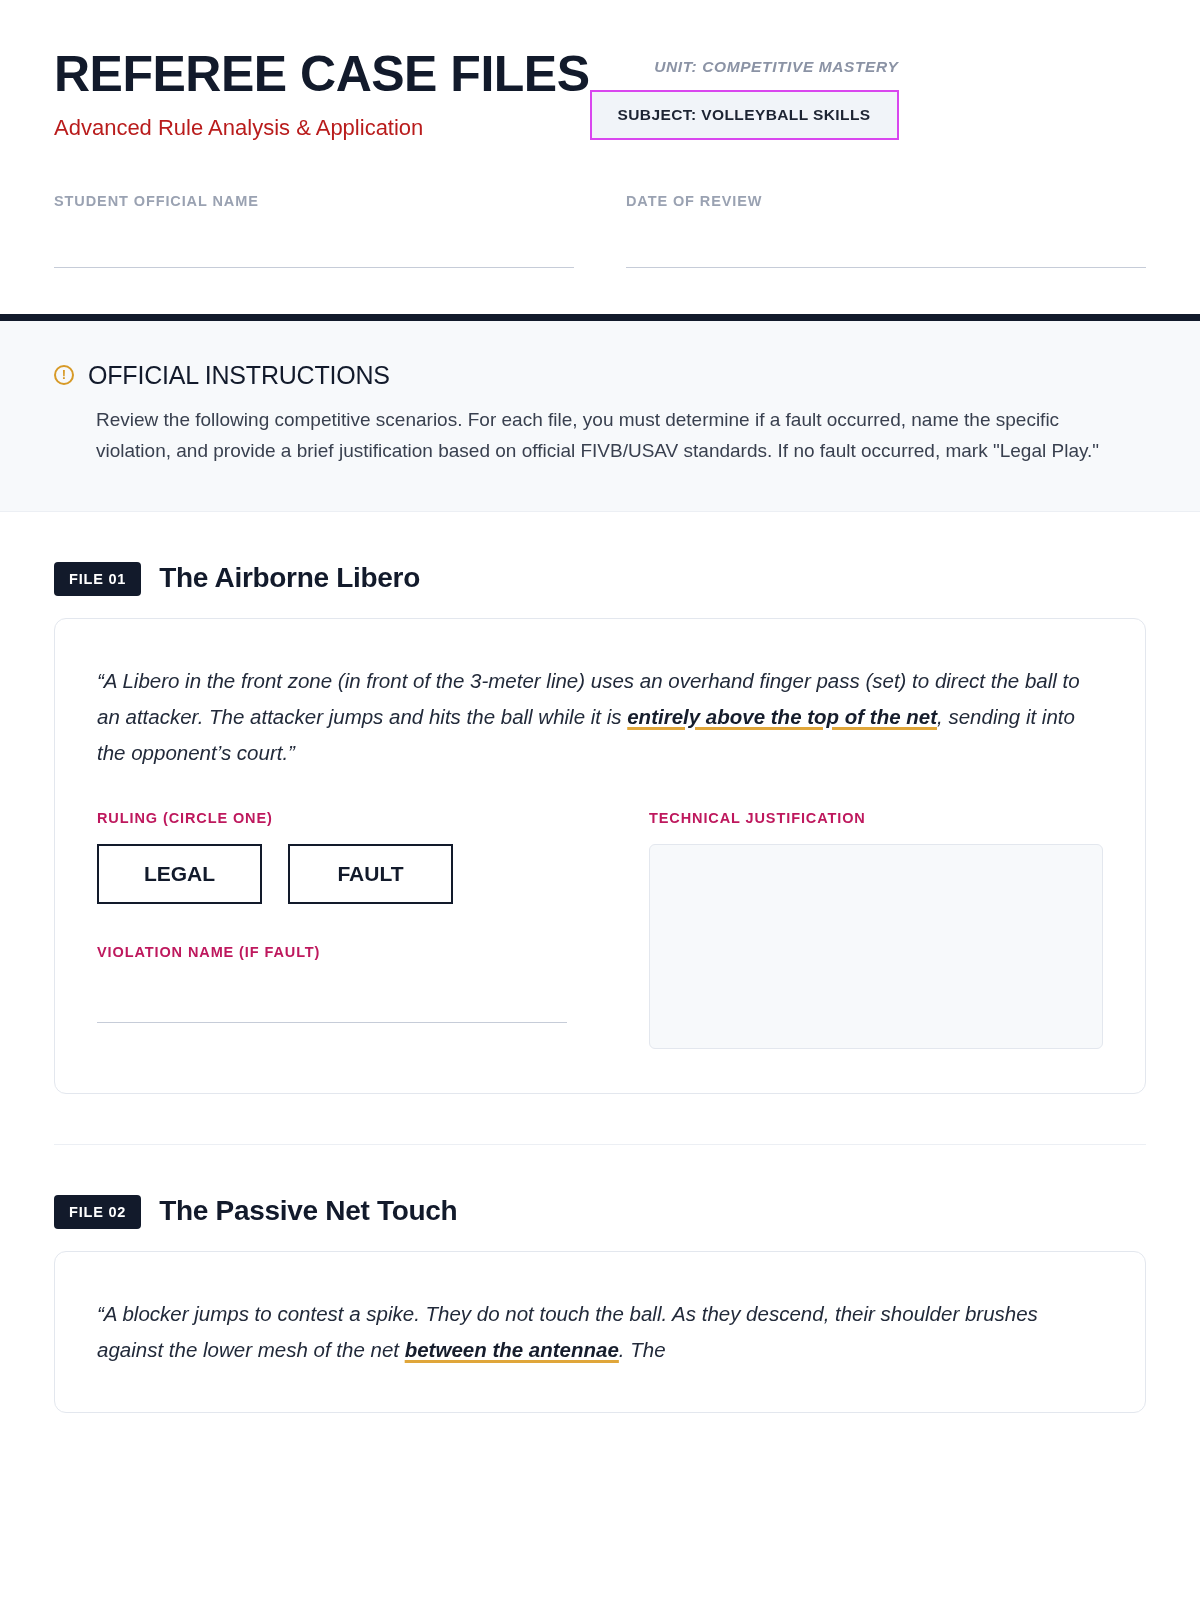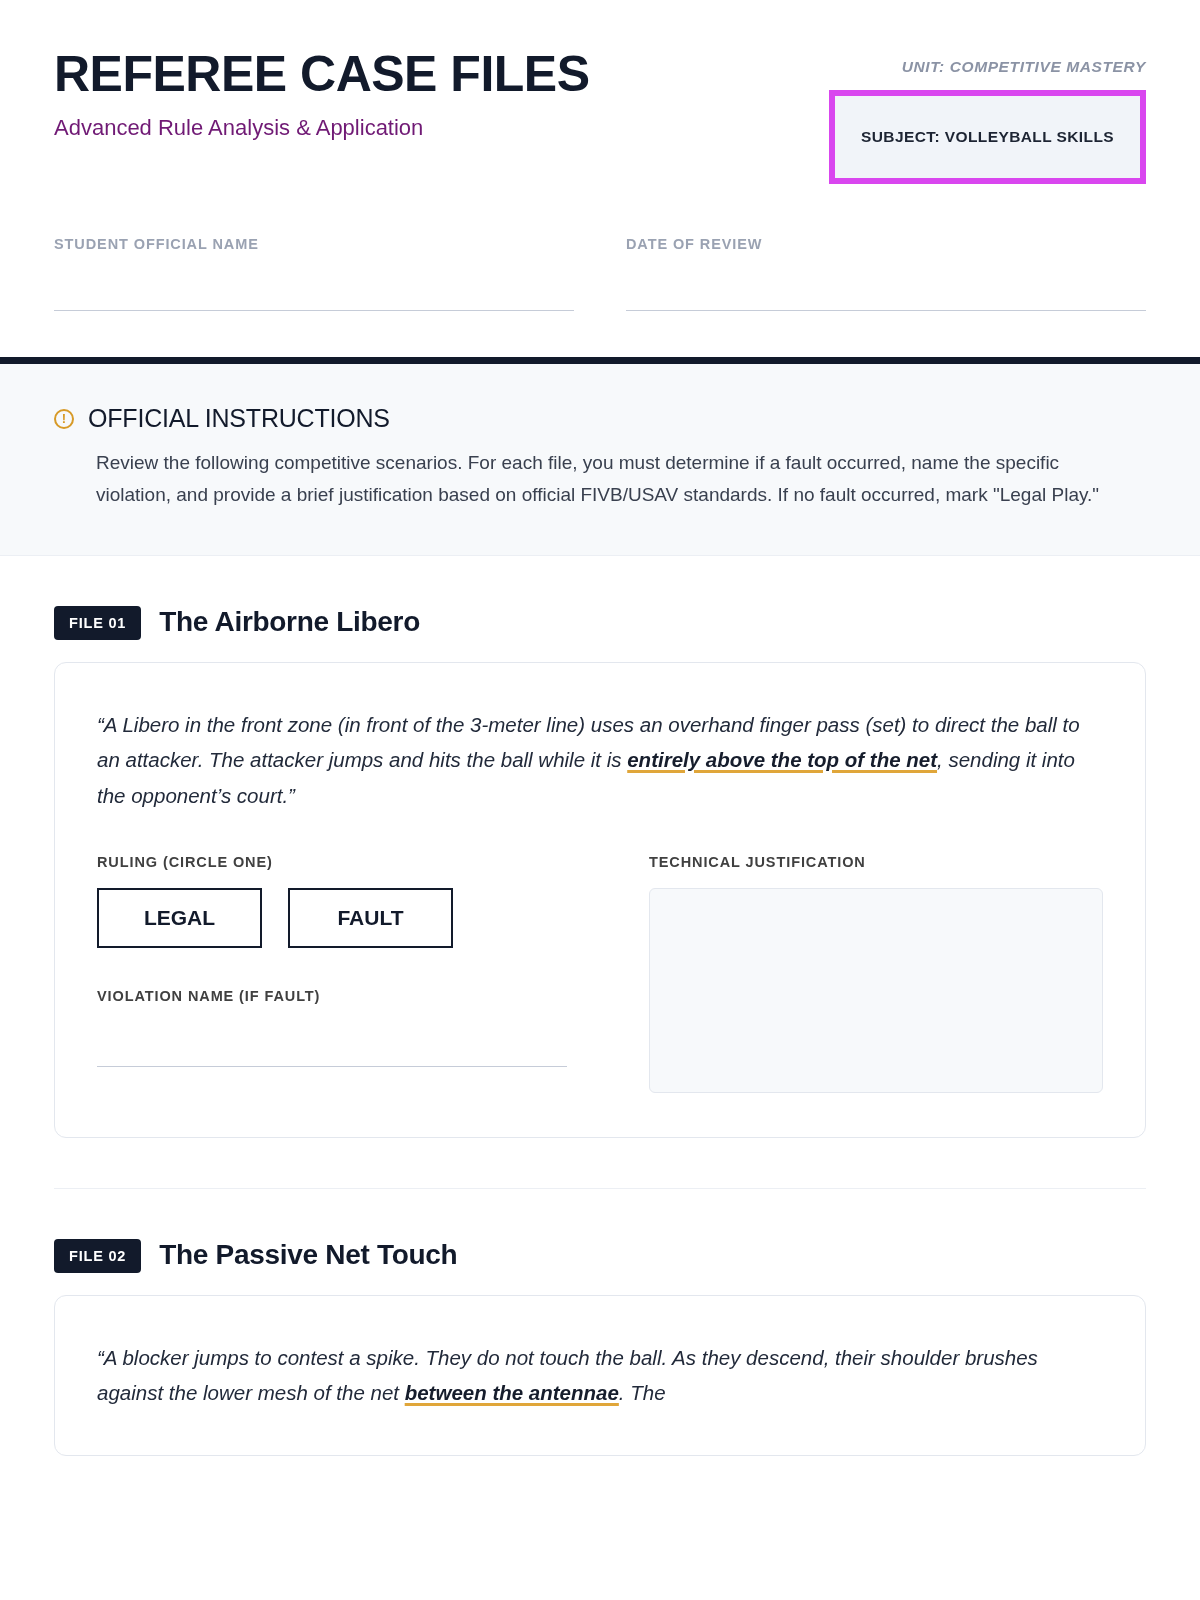--- a/index.html
+++ b/index.html
@@ -10,59 +10,58 @@
     background: #ffffff;
     font-family: "Liberation Sans", sans-serif;
     color: #1d2433;
     overflow: hidden;
   }
   .page { width: 1200px; position: relative; }
 
   
   .header {
     display: flex;
-    justify-content: space-between;
     align-items: flex-start;
     padding: 48px 54px 0 54px;
   }
   .title-block { }
   .doc-title {
     font-size: 50px;
     font-weight: 700;
     letter-spacing: -0.5px;
     color: #121a2b;
     line-height: 1.05;
     margin: 0;
   }
   .doc-subtitle {
     font-size: 22px;
-    color: #701a75;
+    color: #b91c1c;
     margin-top: 14px;
     font-weight: 400;
   }
   .meta-block {
     text-align: right;
     padding-top: 10px;
   }
   .unit-line {
     font-size: 15.5px;
     font-weight: 700;
     font-style: italic;
     letter-spacing: 0.6px;
     color: #8b93a5;
   }
   .subject-chip {
     margin-top: 14px;
     background: #f1f4f9;
-    border: 6px solid #d946ef;
+    border: 2px solid #d946ef;
     color: #1d2433;
     font-size: 15.5px;
     font-weight: 700;
     letter-spacing: 0.4px;
-    padding: 32px 26px;
+    padding: 14px 26px;
     display: inline-block;
   }
 
   
   .fields {
     display: flex;
     gap: 52px;
     padding: 52px 54px 0 54px;
   }
   .field { flex: 1; }
@@ -171,21 +170,21 @@
     margin-top: 40px;
     display: flex;
     gap: 52px;
   }
   .col-left { width: 500px; }
   .col-right { flex: 1; }
   .sub-label {
     font-size: 14.5px;
     font-weight: 700;
     letter-spacing: 0.9px;
-    color: #404040;
+    color: #be185d;
   }
   .choice-row {
     margin-top: 18px;
     display: flex;
     gap: 26px;
   }
   .choice-box {
     border: 2.5px solid #121a2b;
     padding: 16px 30px;
     font-size: 21px;

